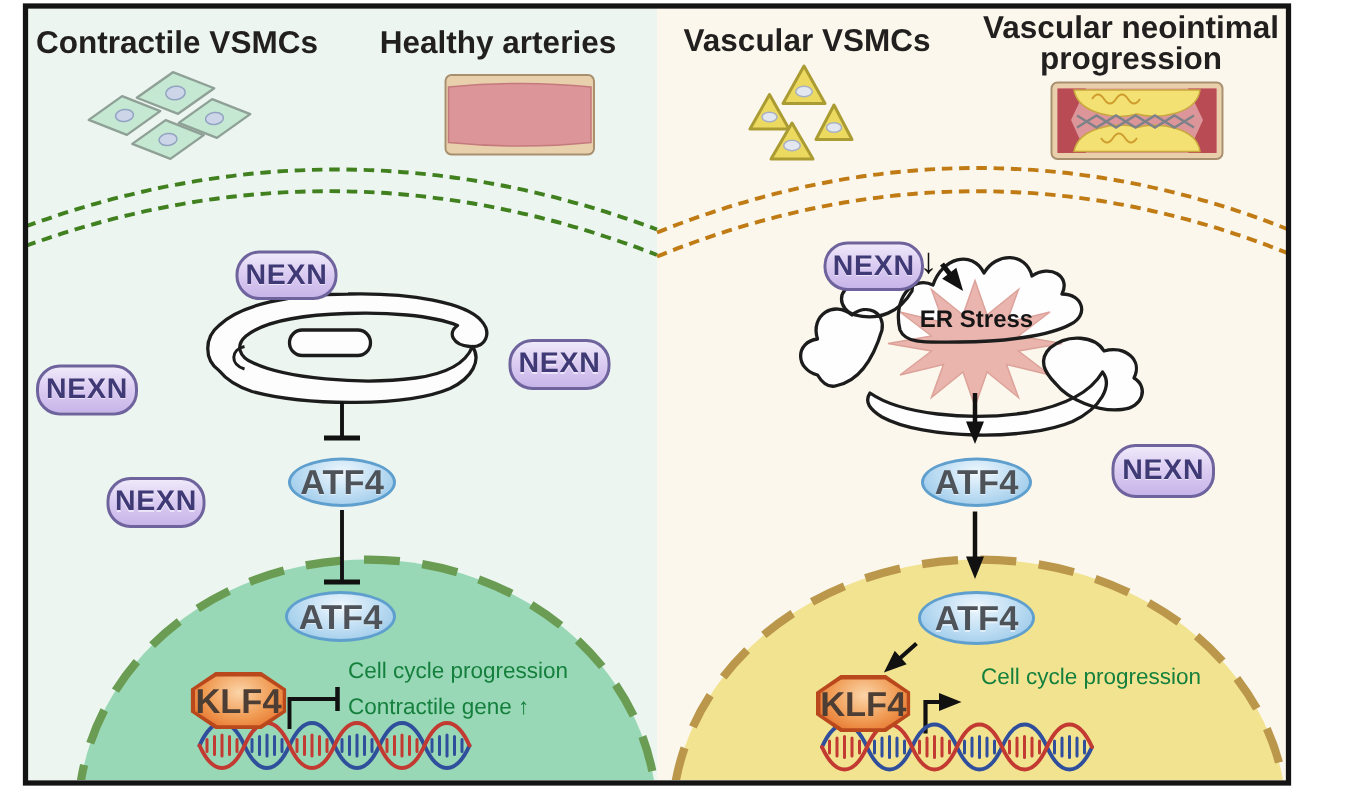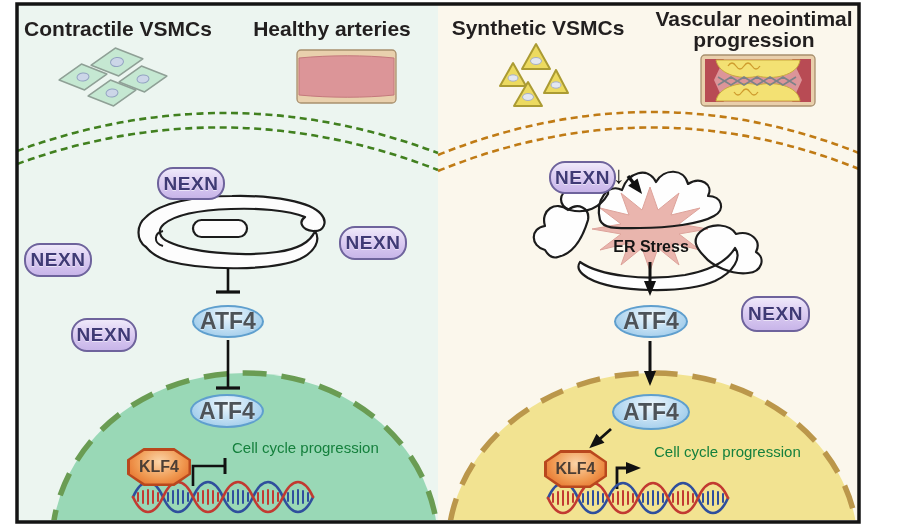--- a/index.html
+++ b/index.html
@@ -17,21 +17,21 @@
         text-shadow:0 1px 0 rgba(255,255,255,.55);}
   .atf4{background:radial-gradient(ellipse at 50% 28%,#eef7fd 0%,#c3e0f4 45%,#8fc2e6 100%);
         border:2px solid #5f9fce;border-radius:50%;
         font-size:23px;color:#4d5359;text-shadow:0 1px 0 rgba(255,255,255,.5);}
   .klf4{clip-path:polygon(26% 0%,74% 0%,100% 30%,100% 70%,74% 100%,26% 100%,0% 70%,0% 30%);
         background:#b9481d;}
   .klf4 .inner{position:absolute;inset:2.5px;
         clip-path:polygon(26% 0%,74% 0%,100% 30%,100% 70%,74% 100%,26% 100%,0% 70%,0% 30%);
         background:radial-gradient(ellipse at 50% 32%,#fbd4a8 0%,#f09a52 55%,#e2631f 100%);
         display:flex;align-items:center;justify-content:center;
-        font-weight:bold;font-size:16px;color:#4c3e34;}
+        font-weight:bold;font-size:23px;color:#4c3e34;}
   .erstress{font-weight:bold;font-size:16px;color:#151515;text-align:center;}
   .genetext{font-size:15px;color:#15803d;}
   .downglyph{font-size:24px;font-weight:bold;color:#111;line-height:1;}
 </style>
 </head>
 <body>
 
 <div id="canvas">
 
 <svg id="art" width="900" height="530" viewBox="0 0 900 530">
@@ -165,40 +165,41 @@
     <path stroke="#2f4f9d" stroke-width="2" d="M583,494L583,502M588,492L588,504M593,491L593,505M598,492L598,504M603,494L603,502 M643,494L643,502M648,492L648,504M653,491L653,505M658,492L658,504M663,494L663,502 M703,494L703,502M708,492L708,504M713,491L713,505M718,492L718,504M723,494L723,502"></path>
     <path stroke="#2f4f9d" stroke-width="2.6" d="M548,498 C557,478 569,478 578,498 C587,518 599,518 608,498 C617,478 629,478 638,498 C647,518 659,518 668,498 C677,478 689,478 698,498 C707,518 719,518 728,498"></path>
     <path stroke="#c23a31" stroke-width="2.6" d="M548,498 C557,518 569,518 578,498 C587,478 599,478 608,498 C617,518 629,518 638,498 C647,478 659,478 668,498 C677,518 689,518 698,498 C707,478 719,478 728,498"></path>
   </g>
 
   <rect x="17" y="4" width="842" height="518" fill="none" stroke="#141414" stroke-width="3.5"></rect>
 </svg>
 
 <div class="lbl title" style="left:252px;top:17px;width:160px;">Healthy arteries</div>
 <div class="lbl title" style="left:18px;top:17px;width:200px;">Contractile VSMCs</div>
-<div class="lbl title" style="left:448px;top:16px;width:180px;">Synthetic VSMCs</div>
+<div class="lbl title" style="left:448px;top:16px;width:180px;">Vascular VSMCs</div>
 <div class="lbl title wrap" style="left:650px;top:8px;width:208px;">Vascular neointimal progression</div>
 
 <div class="pill nexn" style="left:157px;top:167px;width:68px;height:33px;">NEXN</div>
 <div class="pill nexn" style="left:24px;top:243px;width:68px;height:34px;">NEXN</div>
 <div class="pill nexn" style="left:71px;top:318px;width:66px;height:34px;">NEXN</div>
 <div class="pill nexn" style="left:339px;top:226px;width:68px;height:34px;">NEXN</div>
 
 <div class="pill atf4" style="left:192px;top:305px;width:72px;height:33px;">ATF4</div>
 <div class="pill atf4" style="left:190px;top:394px;width:74px;height:34px;">ATF4</div>
 <div class="pill klf4" style="left:127px;top:448px;width:64px;height:38px;">
       <span class="inner">KLF4</span>
     </div>
 <div class="lbl genetext" style="left:232px;top:439px;">Cell cycle progression</div>
+<div class="lbl genetext" style="left:232px;top:463px;">Contractile gene ↑</div>
 
 <div class="pill nexn" style="left:549px;top:161px;width:67px;height:33px;">NEXN</div>
 <div class="lbl downglyph" style="left:613px;top:163px;">↓</div>
 <div class="pill nexn" style="left:741px;top:296px;width:69px;height:36px;">NEXN</div>
 
-<div class="lbl erstress" style="left:594px;top:238px;width:114px;">ER Stress</div>
+<div class="lbl erstress" style="left:594px;top:205px;width:114px;">ER Stress</div>
 
 <div class="pill atf4" style="left:614px;top:305px;width:74px;height:33px;">ATF4</div>
 <div class="pill atf4" style="left:612px;top:394px;width:78px;height:36px;">ATF4</div>
 <div class="pill klf4" style="left:544px;top:450px;width:63px;height:38px;">
       <span class="inner">KLF4</span>
     </div>
 <div class="lbl genetext" style="left:654px;top:443px;">Cell cycle progression</div>
 
 </div>
 

